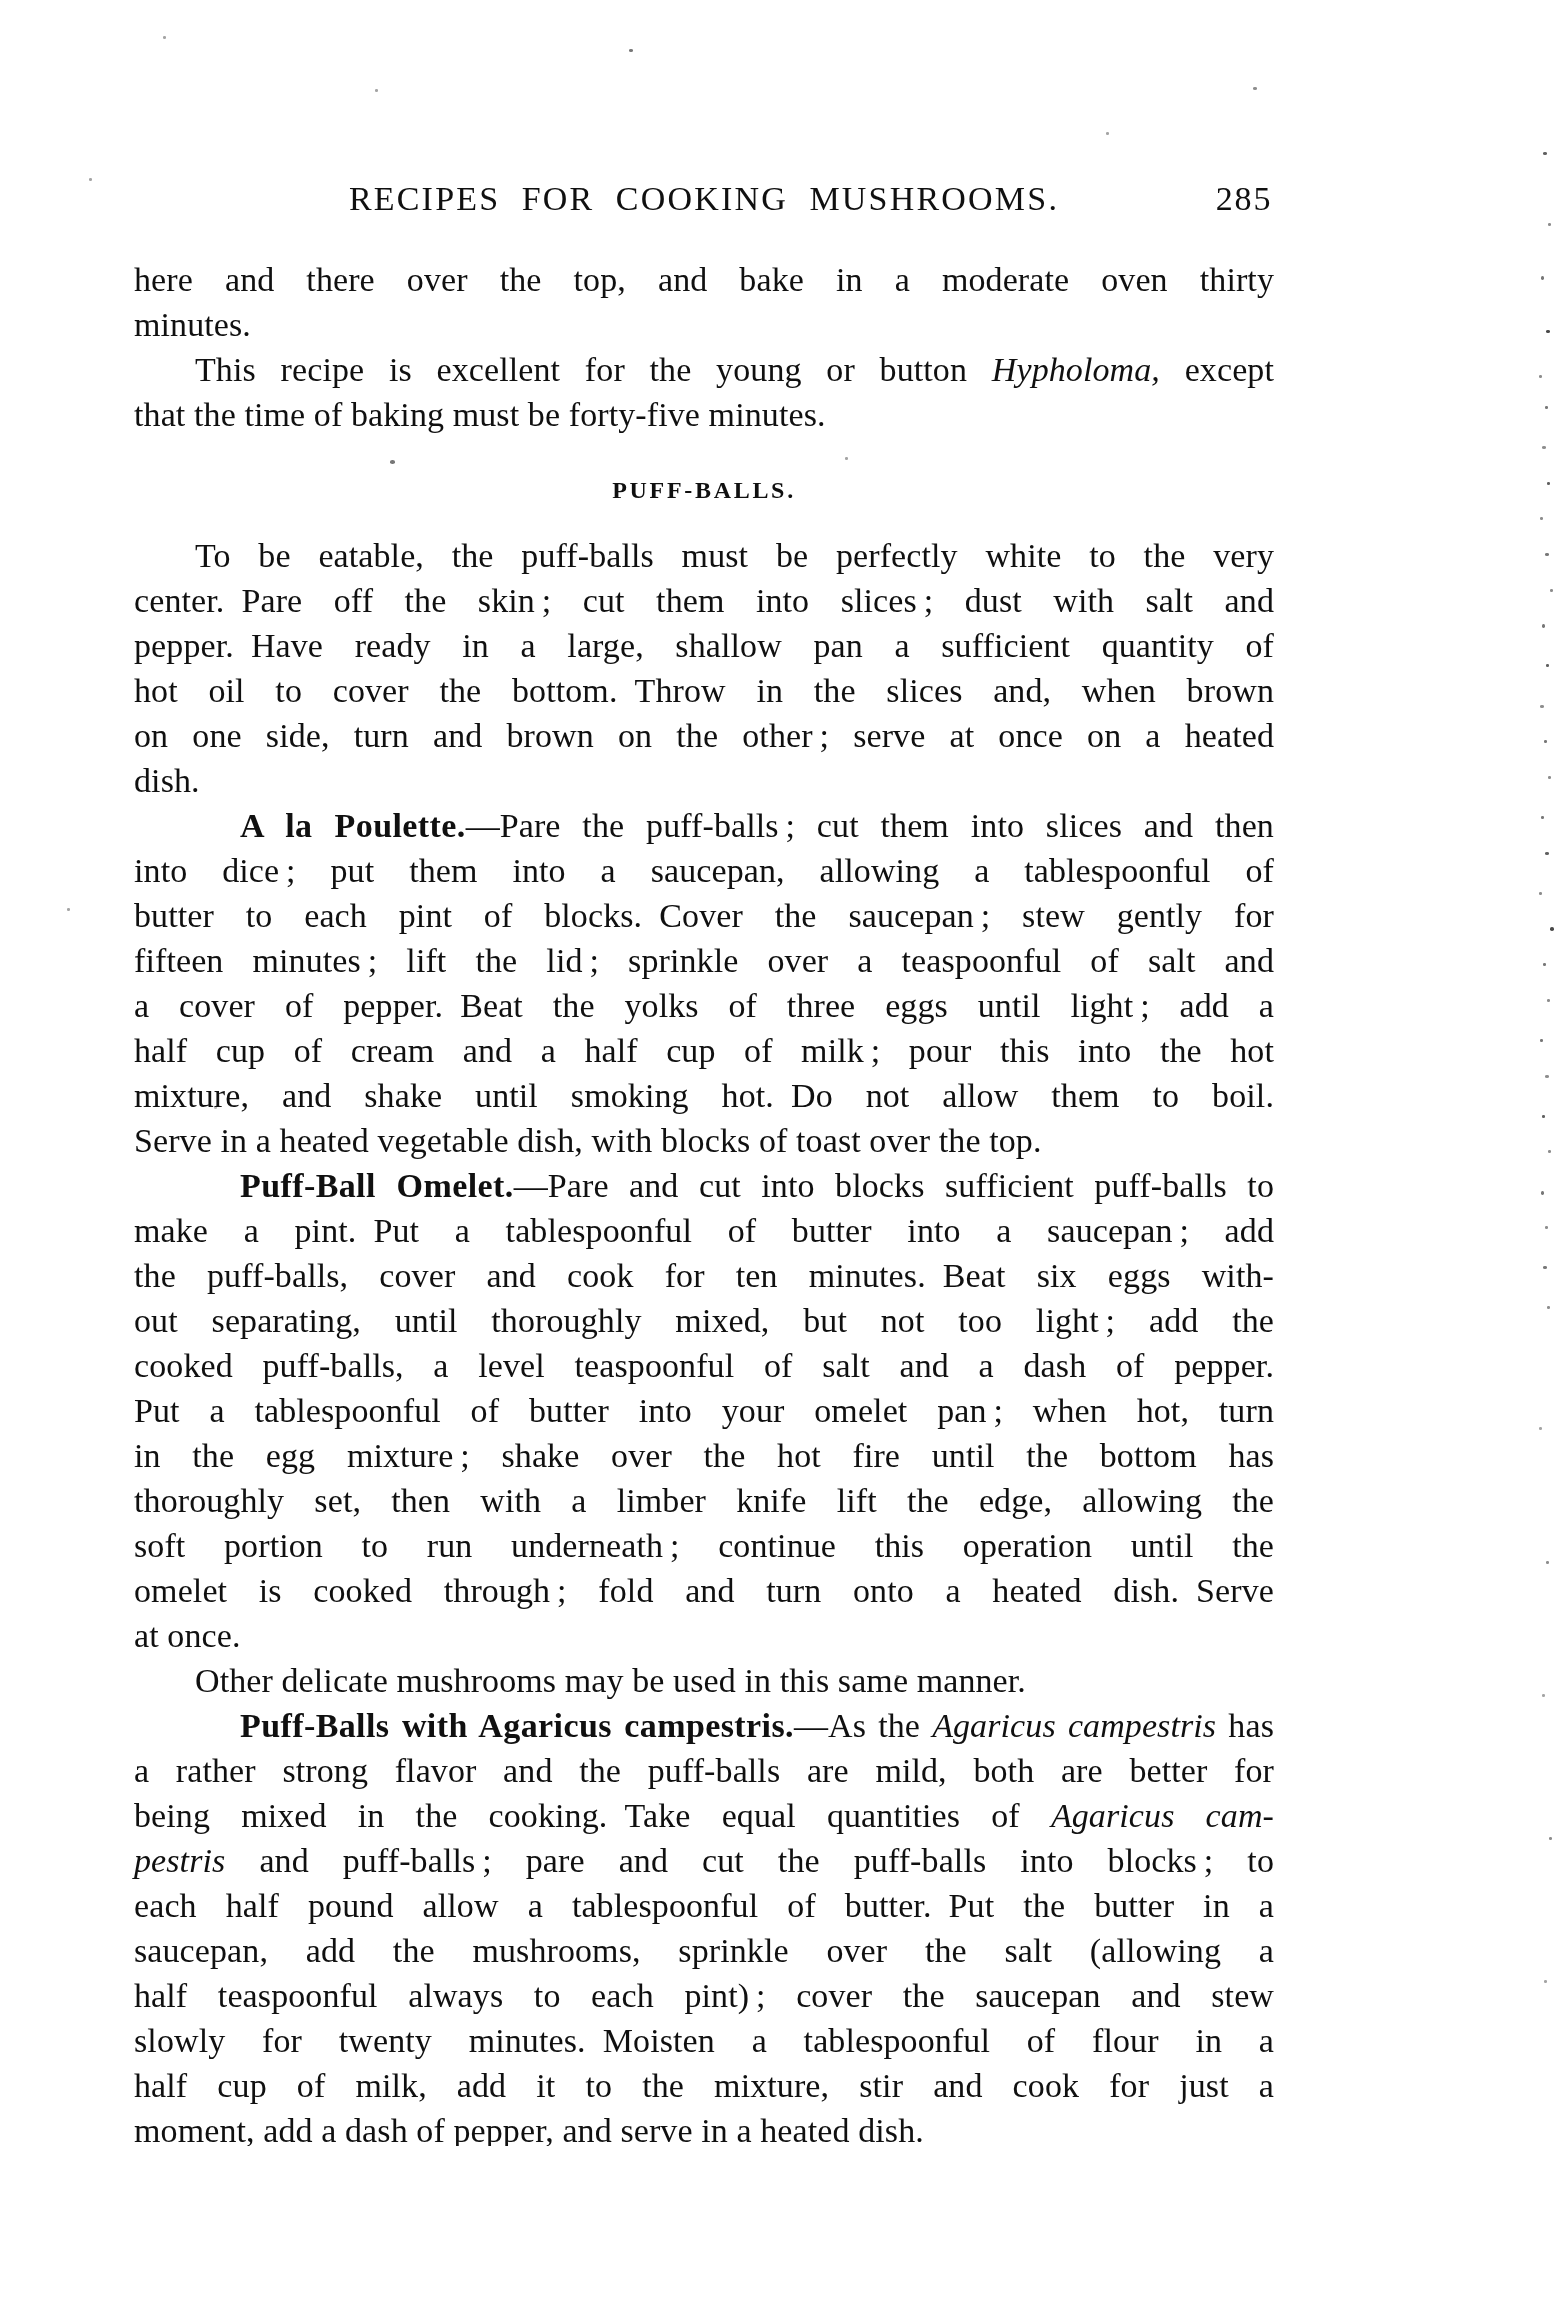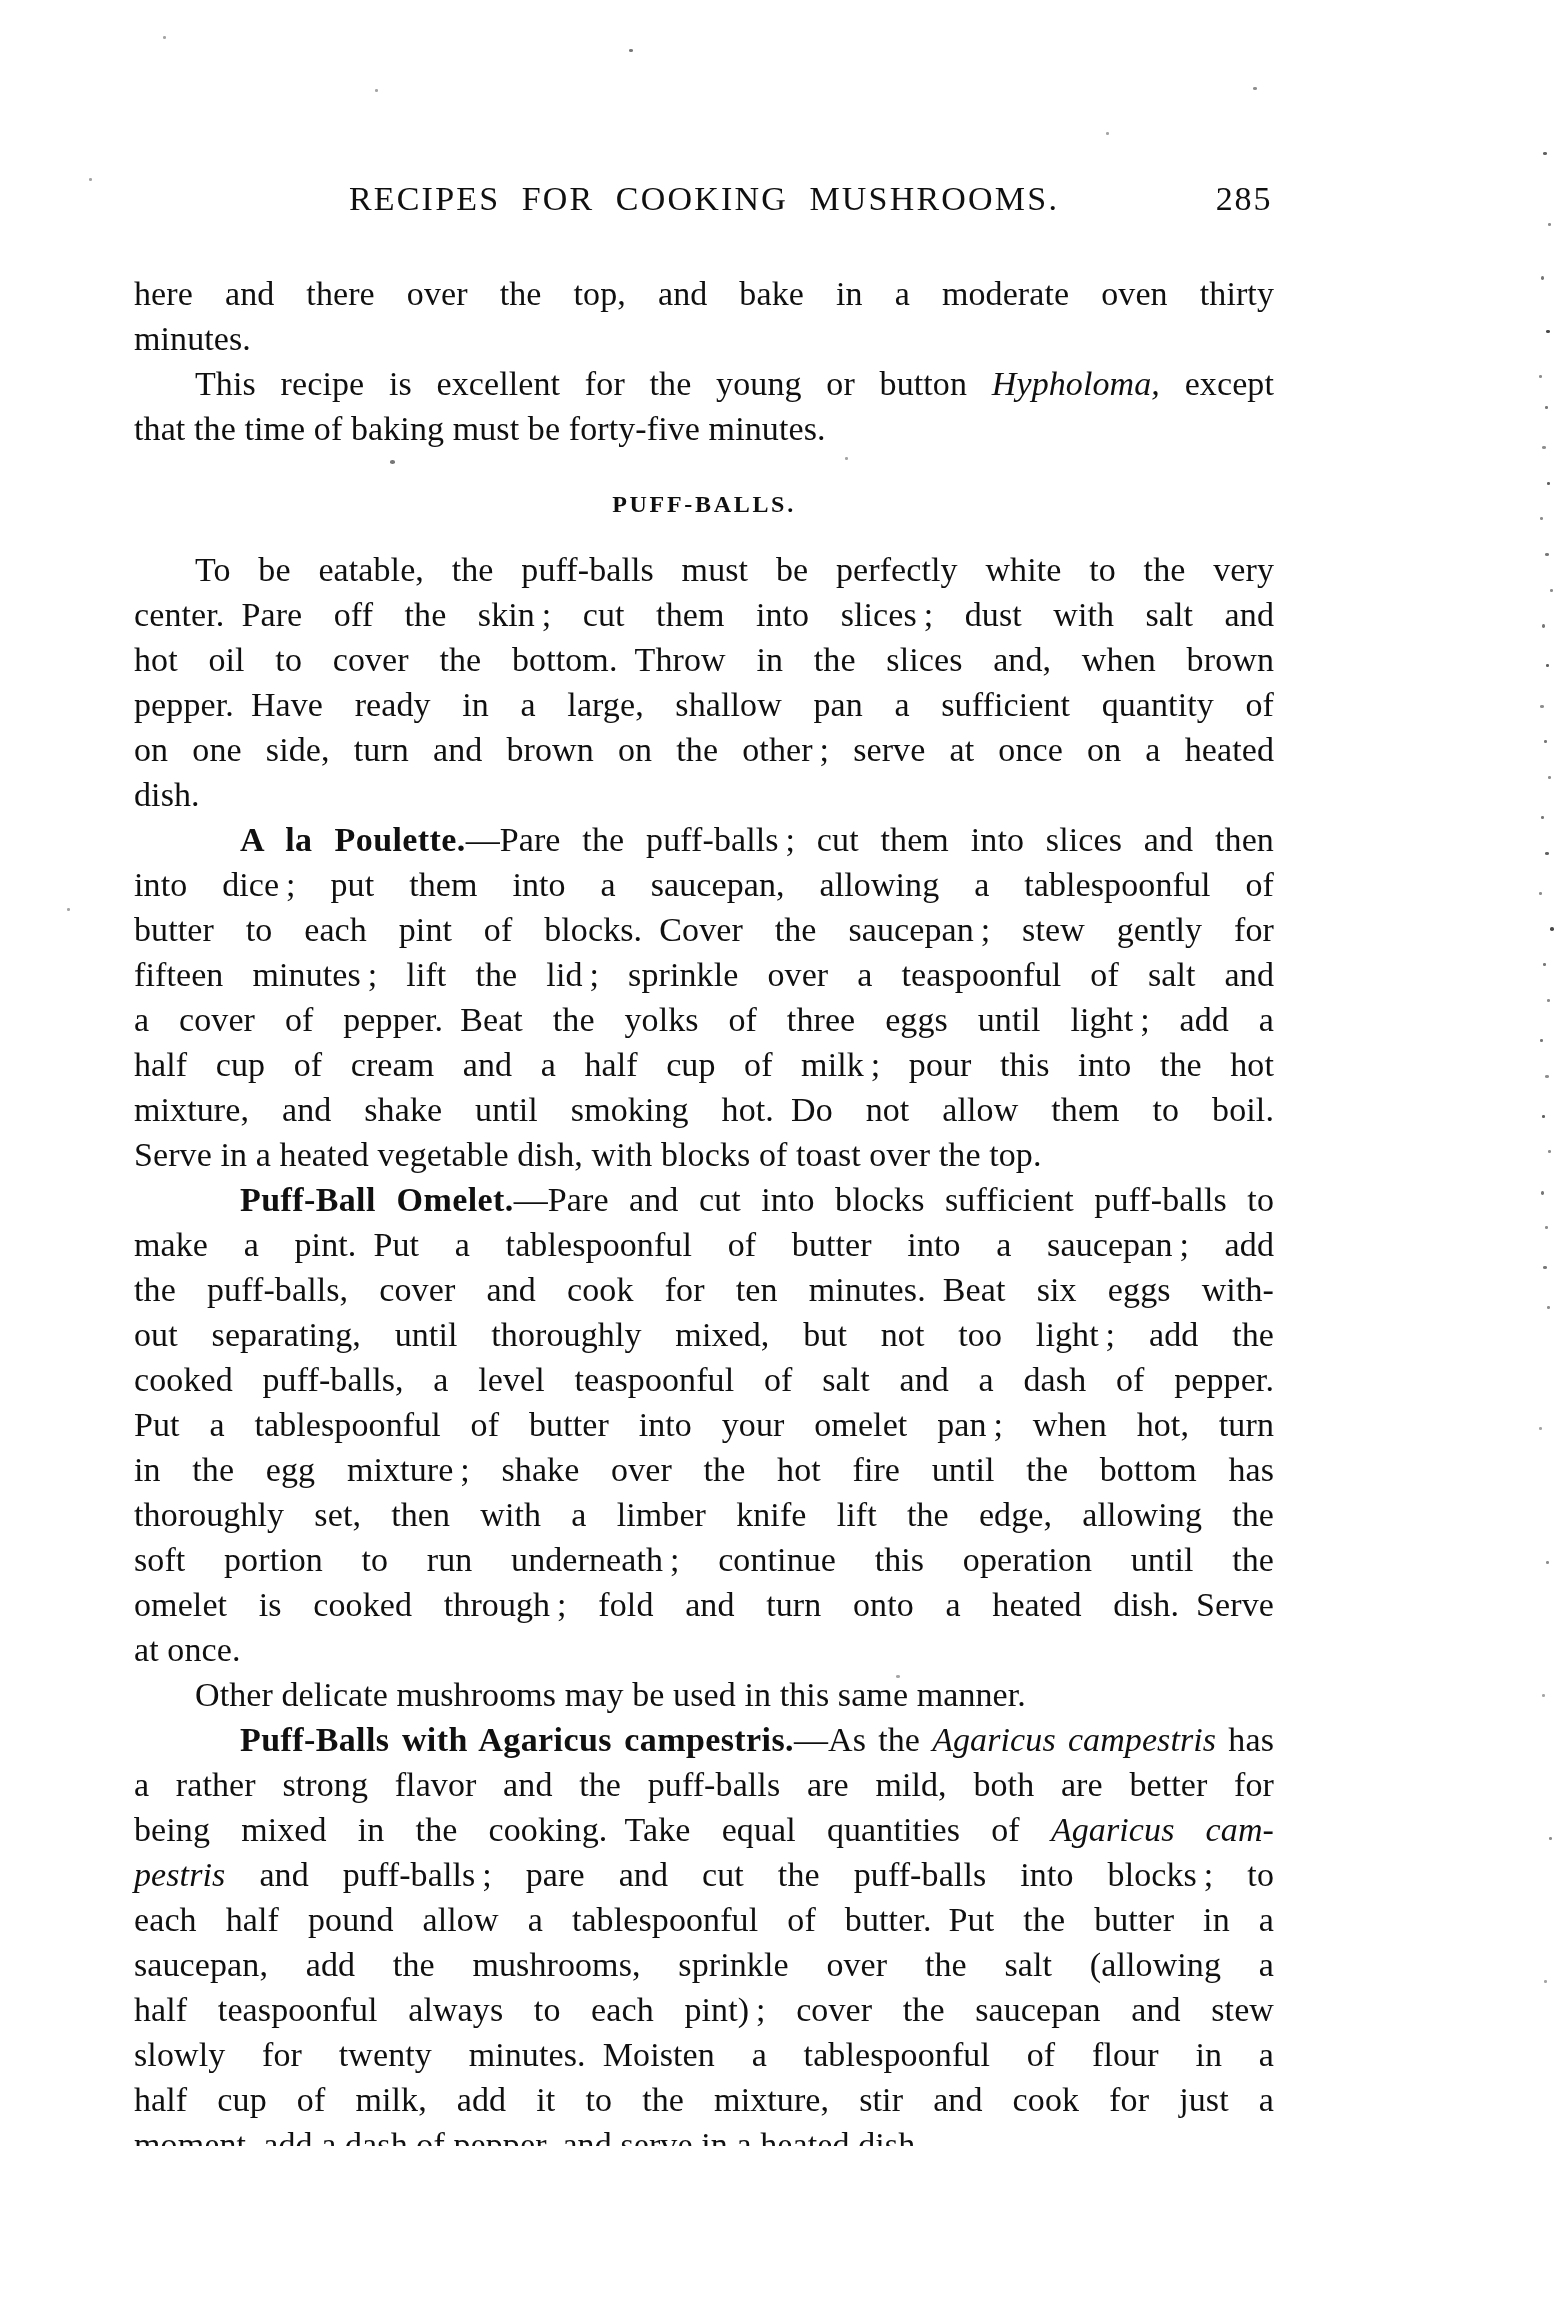--- a/index.html
+++ b/index.html
@@ -32,21 +32,21 @@
     right: 1.8px;
     top: 0;
     font-size: 34px;
     line-height: 41px;
     letter-spacing: 1.8px;
     margin-left: 44px;
   }
   .text-column {
     position: absolute;
     left: 134px;
-    top: 271px;
+    top: 257px;
     width: 1140px;
     font-size: 34px;
     line-height: 45px;
   }
   .paragraph { margin: 0; }
   .line {
     text-align: justify;
     text-align-last: justify;
     letter-spacing: 0.1px;
   }
@@ -83,22 +83,22 @@
         <div class="line last"><span>minutes.</span></div>
       </div>
       <div class="paragraph">
         <div class="line indent"><span>This recipe is excellent for the young or button </span><span class="i">Hypholoma,</span><span> except</span></div>
         <div class="line last"><span>that the time of baking must be forty-five minutes.</span></div>
       </div>
       <div class="section-heading">PUFF-BALLS.</div>
       <div class="paragraph">
         <div class="line indent"><span>To be eatable, the puff-balls must be perfectly white to the very</span></div>
         <div class="line"><span>center. Pare off the skin ; cut them into slices ; dust with salt and</span></div>
+        <div class="line"><span>pepper. Have ready in a large, shallow pan a sufficient quantity of</span></div>
         <div class="line"><span>hot oil to cover the bottom. Throw in the slices and, when brown</span></div>
-        <div class="line"><span>pepper. Have ready in a large, shallow pan a sufficient quantity of</span></div>
         <div class="line"><span>on one side, turn and brown on the other ; serve at once on a heated</span></div>
         <div class="line last"><span>dish.</span></div>
       </div>
       <div class="paragraph">
         <div class="line indent"><span class="b">A la Poulette.</span><span>—Pare the puff-balls ; cut them into slices and then</span></div>
         <div class="line"><span>into dice ; put them into a saucepan, allowing a tablespoonful of</span></div>
         <div class="line"><span>butter to each pint of blocks. Cover the saucepan ; stew gently for</span></div>
         <div class="line"><span>fifteen minutes ; lift the lid ; sprinkle over a teaspoonful of salt and</span></div>
         <div class="line"><span>a cover of pepper. Beat the yolks of three eggs until light ; add a</span></div>
         <div class="line"><span>half cup of cream and a half cup of milk ; pour this into the hot</span></div>

